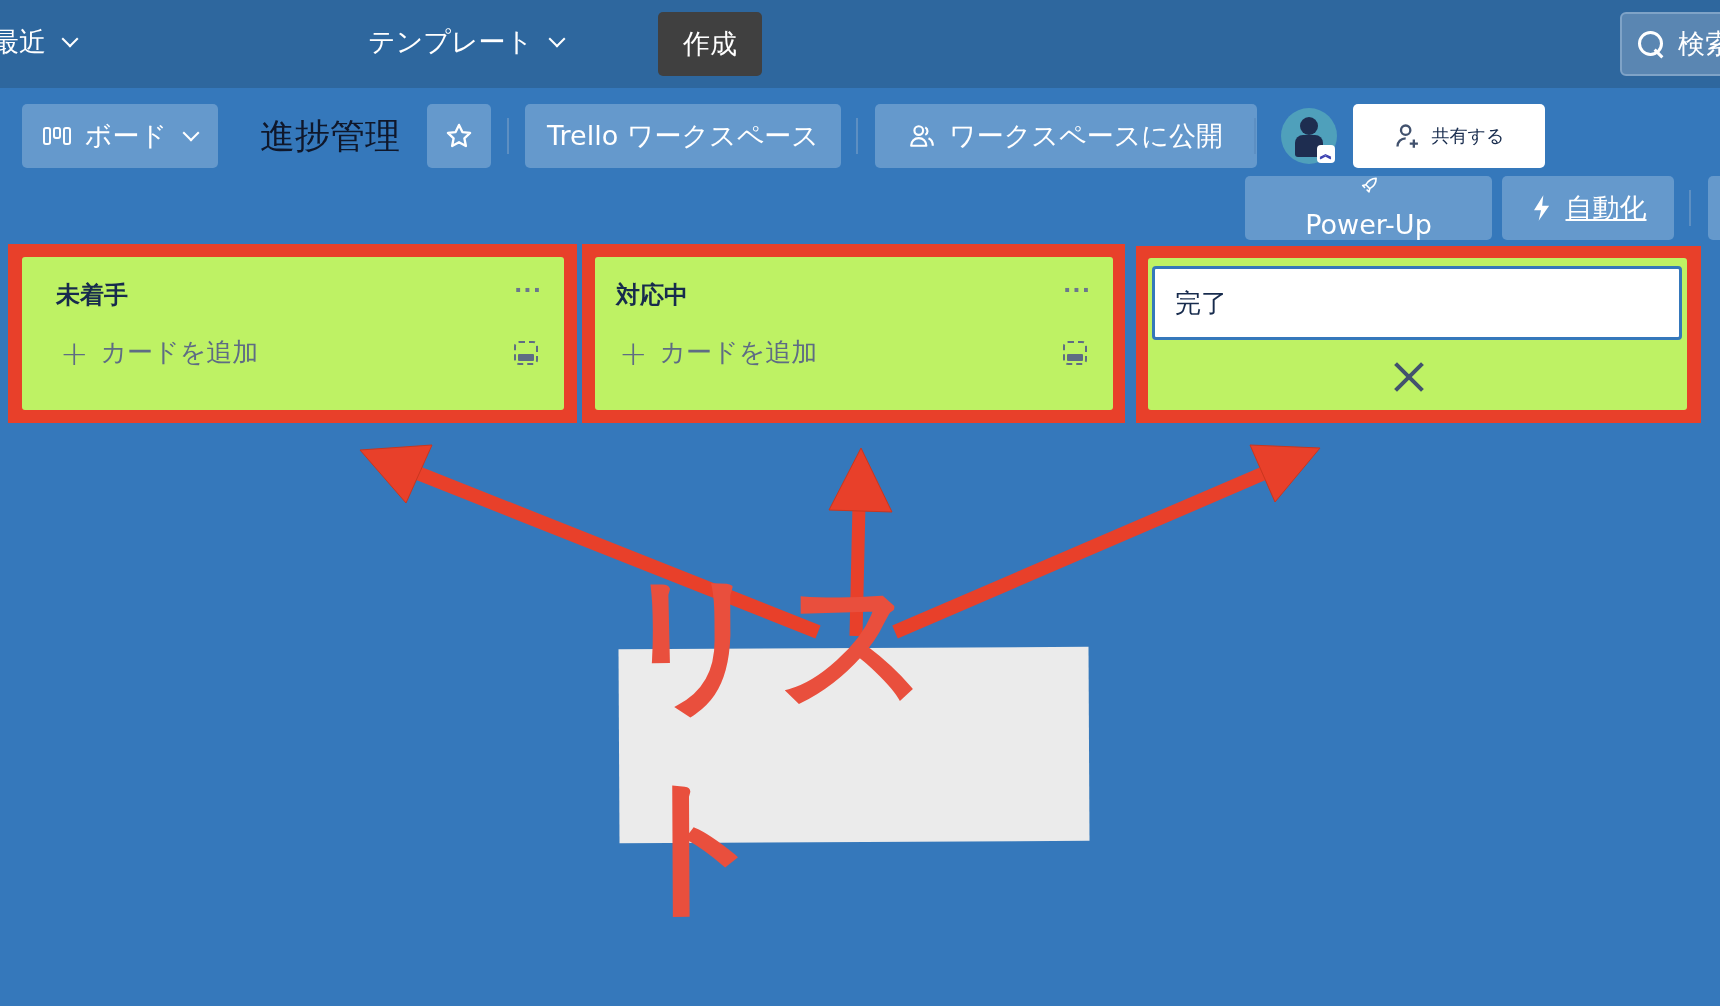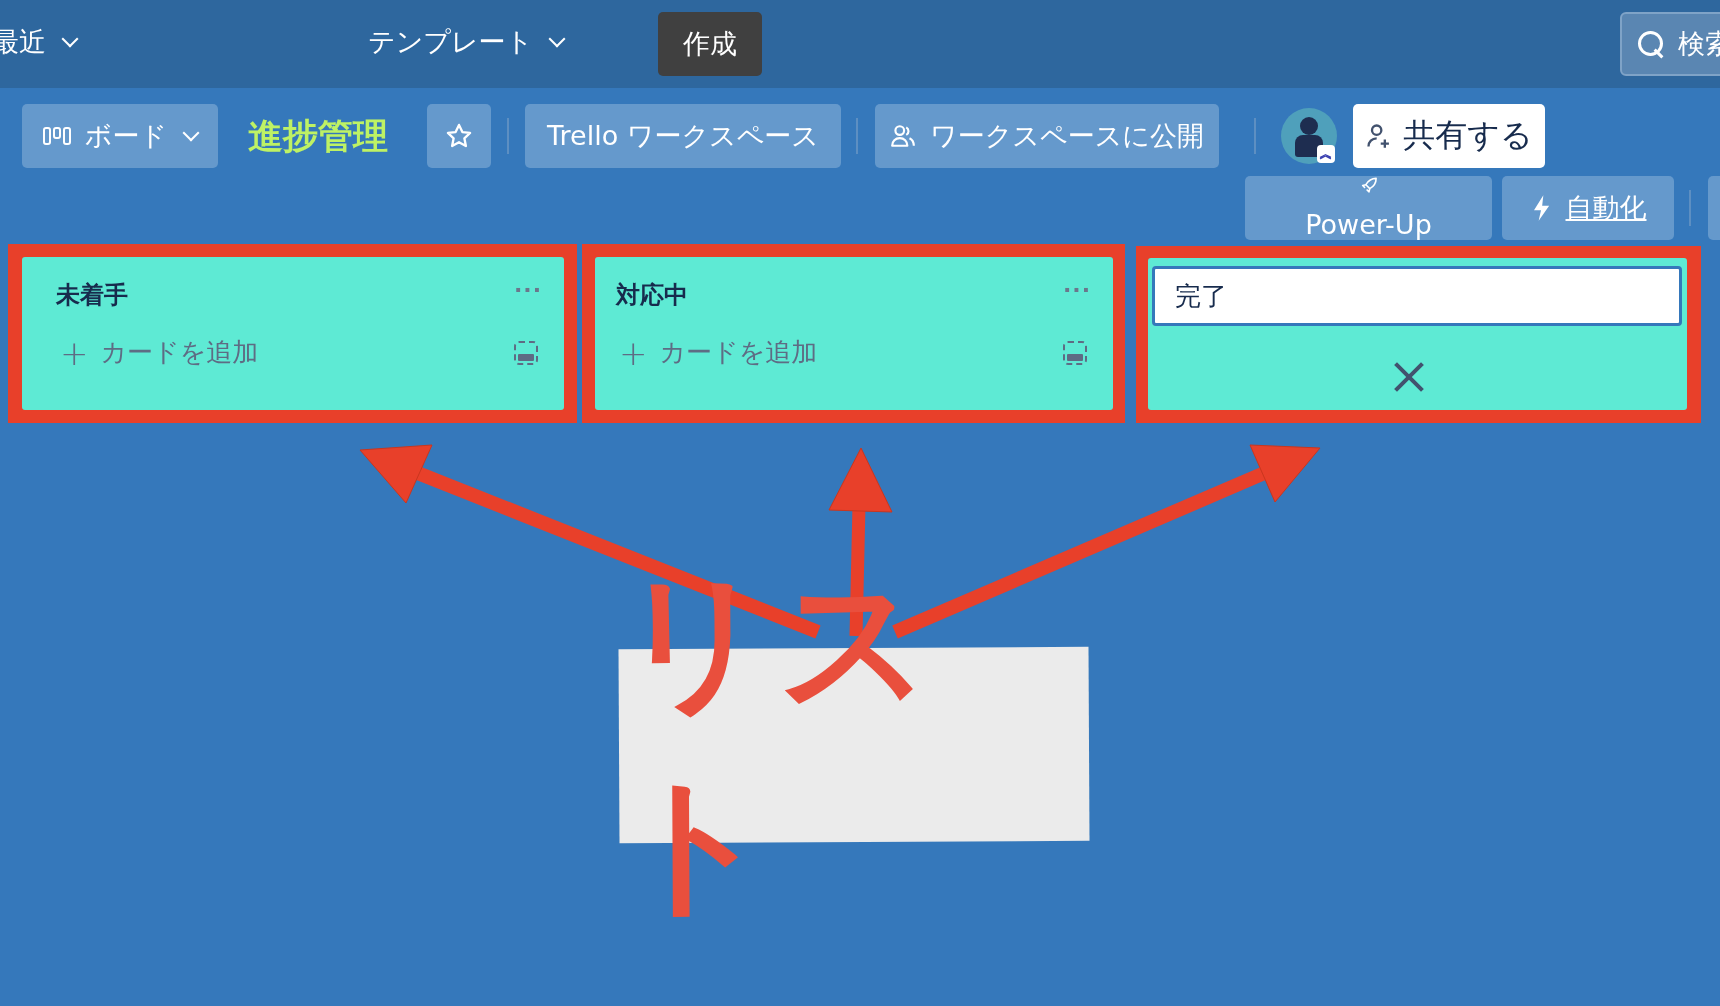--- a/index.html
+++ b/index.html
@@ -45,23 +45,23 @@
     content: ""; position: absolute; left: 19px; top: 17px; width: 3px; height: 11px;
     background: #fff; transform: rotate(-45deg);
   }
   .pill {
     position: absolute; height: 64px;
     background: #6599cc; border-radius: 5px;
     display: flex; align-items: center; justify-content: center; gap: 14px;
     font-size: 27px; color: #fff; white-space: nowrap;
   }
   .board-title {
-    position: absolute; left: 248px; top: 104px; height: 64px;
+    position: absolute; left: 260px; top: 104px; height: 64px;
     display: flex; align-items: center;
-    font-size: 35px; font-weight: bold; color: #bef264;
+    font-size: 35px; font-weight: normal; color: #0f172a;
   }
   .vsep {
     position: absolute; width: 2px; height: 36px; background: #5d8fc2;
   }
   .avatar {
     position: absolute; left: 1281px; top: 108px; width: 56px; height: 56px;
     border-radius: 50%; background: #4fa0bb; overflow: hidden;
   }
   .avatar .head {
     position: absolute; left: 19px; top: 9px; width: 18px; height: 18px;
@@ -73,27 +73,27 @@
   }
   .avatar-badge {
     position: absolute; left: 1317px; top: 145px; width: 18px; height: 18px;
     background: #fff; border-radius: 4px; color: #3a3fb0;
     font-size: 13px; line-height: 18px; text-align: center; font-weight: bold;
   }
   .share-btn {
     position: absolute; left: 1353px; top: 104px; width: 192px; height: 64px;
     background: #fff; border-radius: 5px;
     display: flex; align-items: center; justify-content: center; gap: 10px;
-    font-size: 32px; color: #172b4d;
+    font-size: 18px; color: #172b4d;
   }
   .frame {
     position: absolute; background: #e8402a;
   }
   .list {
-    position: absolute; background: #5eead4; border-radius: 3px;
+    position: absolute; background: #bef264; border-radius: 3px;
   }
   .list-title {
     position: absolute; left: 34px; top: 22px;
     font-size: 24px; font-weight: bold; color: #172b4d;
   }
   .list-menu {
     position: absolute; right: 22px; top: 20px;
     font-size: 22px; color: #6b778c; letter-spacing: 1px; font-weight: bold;
   }
   .add-card {
@@ -104,21 +104,21 @@
   .plus { font-size: 34px; line-height: 1; color: #5e6c84; font-weight: 300; }
   .template-icon {
     position: absolute; right: 26px; top: 84px; width: 24px; height: 24px;
     border: 2.5px dashed #5e6c84; border-radius: 5px;
   }
   .template-icon::after {
     content: ""; position: absolute; left: 2px; right: 2px; bottom: 2px; height: 7px;
     background: #5e6c84; border-radius: 1px;
   }
   .list-input {
-    position: absolute; left: 4px; top: 8px; width: 530px; height: 60px;
+    position: absolute; left: 4px; top: 8px; width: 530px; height: 74px;
     background: #fff; border: 3px solid #3578bb; border-radius: 4px;
     font-family: "DejaVu Sans", "Liberation Sans", sans-serif;
     font-size: 26px; color: #172b4d; padding-left: 20px; outline: none;
   }
   .add-list-btn {
     position: absolute; left: 4px; top: 87px; width: 214px; height: 64px;
     background: #3578bb; border-radius: 4px; border: none;
     display: flex; align-items: center; justify-content: center;
     font-size: 27px; color: #fff;
     font-family: "DejaVu Sans", "Liberation Sans", sans-serif;
@@ -177,21 +177,21 @@
 <div class="pill" style="left:427px; top:104px; width:64px;">
   <svg width="28" height="28" viewBox="0 0 24 24">
     <path d="M12 2.5l2.9 6.1 6.6.8-4.9 4.6 1.3 6.6L12 17.3l-5.9 3.3 1.3-6.6-4.9-4.6 6.6-.8z" fill="none" stroke="#fff" stroke-width="2" stroke-linejoin="round"></path>
   </svg>
 </div>
 <div class="vsep" style="left:507px; top:118px;"></div>
 
 <div class="pill" style="left:525px; top:104px; width:316px;">Trello ワークスペース</div>
 <div class="vsep" style="left:856px; top:118px;"></div>
 
-<div class="pill" style="left:875px; top:104px; width:344px;">
+<div class="pill" style="left:875px; top:104px; width:382px;">
   <svg width="26" height="26" viewBox="0 0 24 24">
     <circle cx="9" cy="7" r="4" fill="none" stroke="#fff" stroke-width="2"></circle>
     <path d="M2 21c0-4 3-7 7-7s7 3 7 7z" fill="none" stroke="#fff" stroke-width="2" stroke-linejoin="round"></path>
     <path d="M15 4a4 4 0 0 1 0 7M18 14c2 1 4 3 4 7" fill="none" stroke="#fff" stroke-width="2"></path>
   </svg>
   <span>ワークスペースに公開</span>
 </div>
 <div class="vsep" style="left:1254px; top:118px;"></div>
 
 <div class="avatar">

